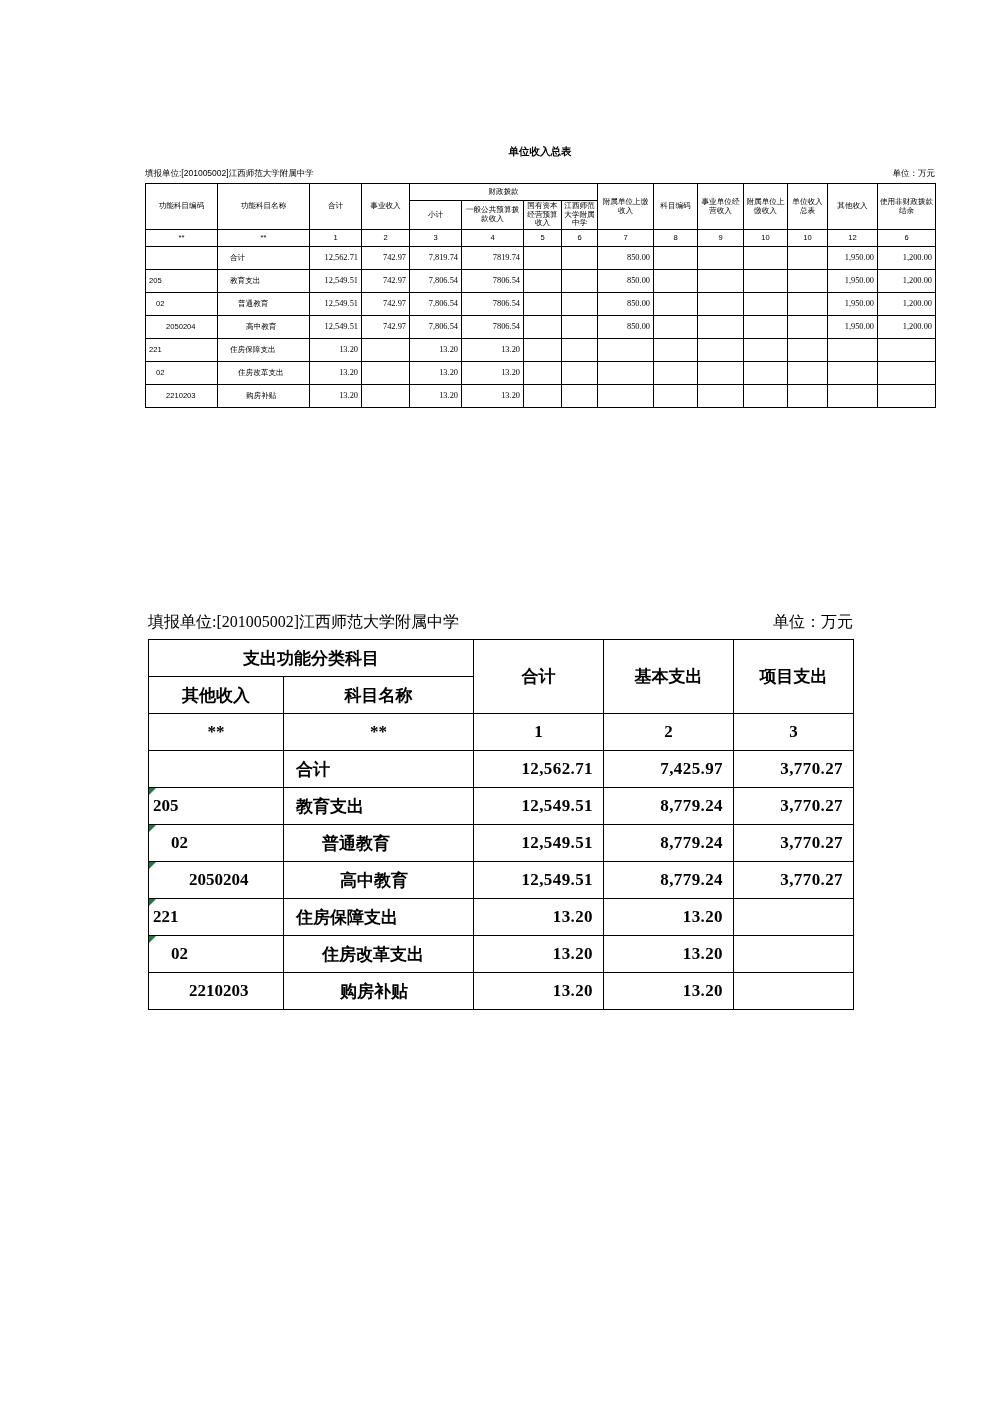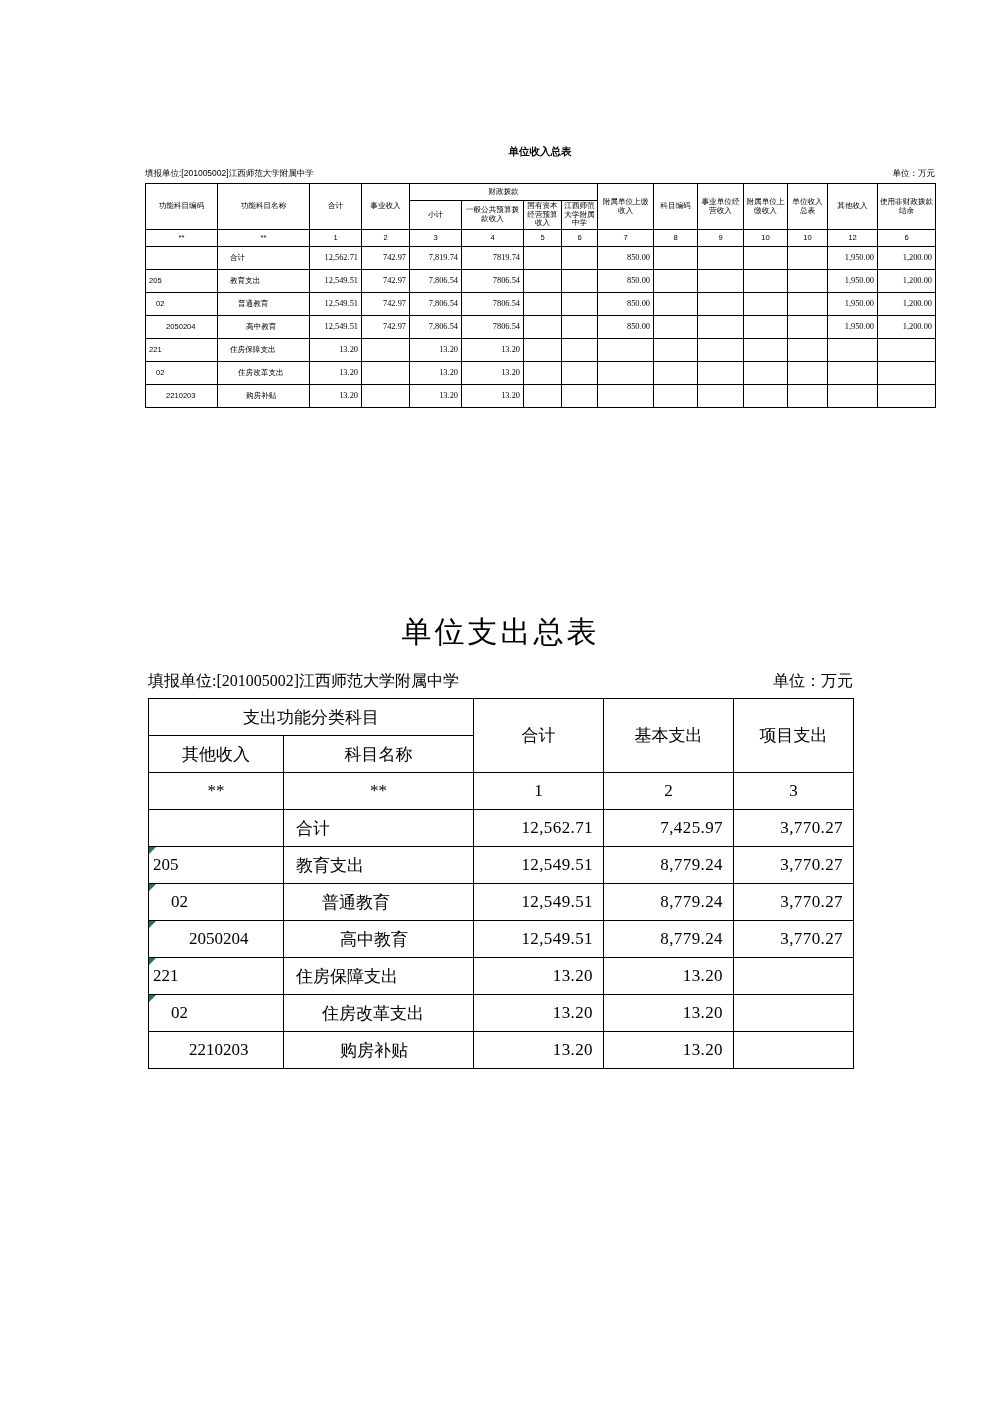--- a/index.html
+++ b/index.html
@@ -104,21 +104,21 @@
   table.t2 {
     border-collapse: collapse;
     width: 705px;
     table-layout: fixed;
   }
   table.t2 th, table.t2 td {
     border: 1.5px solid #000;
     font-size: 17px;
     text-align: center;
     vertical-align: middle;
-    font-weight: normal;
+    font-weight: bold;
     height: 36px;
     padding: 0 4px;
     position: relative;
   }
   table.t2 td.num {
     text-align: right;
     padding-right: 10px;
     letter-spacing: 0.4px;
   }
   table.t2 td.code {
@@ -326,21 +326,20 @@
         <td class="num"></td>
         <td class="num"></td>
         <td class="num"></td>
         <td class="num"></td>
       </tr>
     </tbody>
   </table>
 </div>
 
 <div class="t2-wrap">
-  <div class="t2-title">单位支出总表</div>
   <div class="t2-meta">
     <span>填报单位:[201005002]江西师范大学附属中学</span>
     <span class="unit">单位：万元</span>
   </div>
   <table class="t2">
     <colgroup>
       <col style="width:135px">
         <col style="width:190px">
         <col style="width:130px">
         <col style="width:130px">

